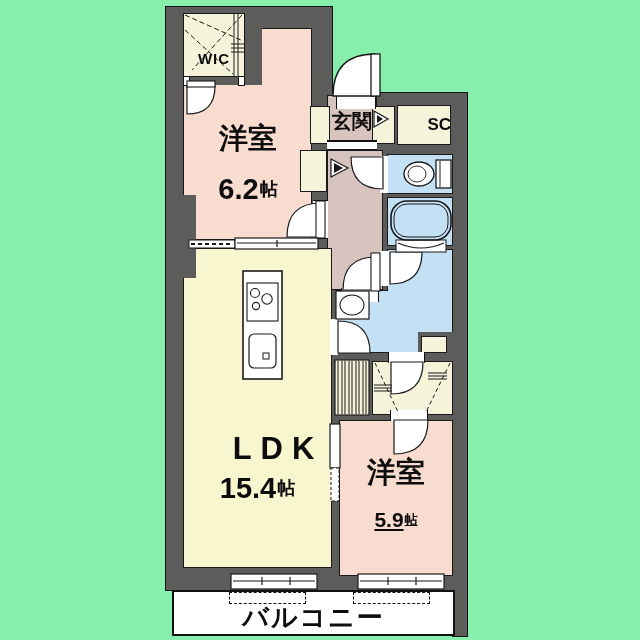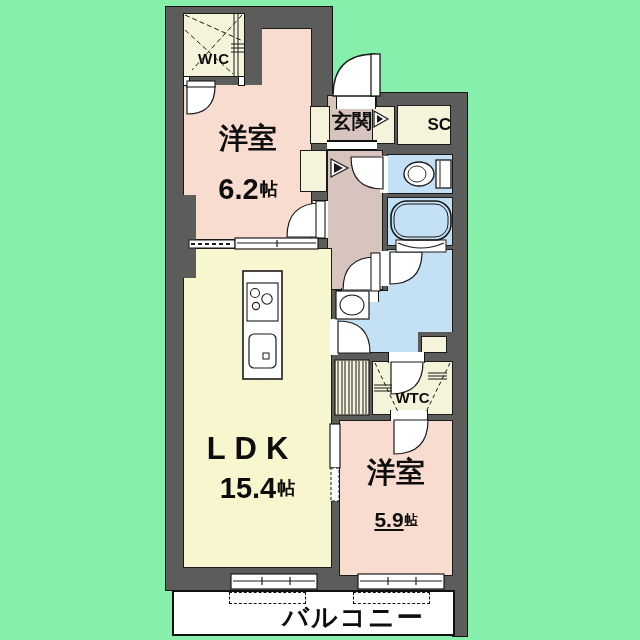--- a/index.html
+++ b/index.html
@@ -228,37 +228,34 @@
       <span class="unit">帖</span>
   </div>
 
   <div class="lbl" style="left:325px;top:108px;width:54px;height:26px;font-size:20px;">
     <span>玄関</span>
   </div>
   <div class="lbl" style="left:397px;top:113px;width:54px;height:24px;font-size:17px;justify-content:flex-end;">
     <span>SC</span>
   </div>
 
-  <div class="lbl" style="left:175px;top:430px;width:145px;height:38px;font-size:31px;letter-spacing:9px;text-indent:9px;">
+  <div class="lbl" style="left:201px;top:430px;width:145px;height:38px;font-size:31px;letter-spacing:9px;text-indent:9px;">
     <span>LDK</span>
   </div>
   <div class="lbl" style="left:185px;top:470px;width:145px;height:36px;font-size:29px;">
     <span class="num">15.4</span>
       <span class="unit">帖</span>
   </div>
 
-  <div class="lbl" style="left:372px;top:386px;width:81px;height:22px;font-size:15px;">
-    <span>WTC</span>
-  </div>
 
   <div class="lbl" style="left:339px;top:456px;width:114px;height:34px;font-size:29px;">
     <span>洋室</span>
   </div>
   <div class="lbl" style="left:339px;top:502px;width:114px;height:36px;font-size:21px;text-decoration:underline;">
     <span class="num">5.9</span>
       <span class="unit">帖</span>
   </div>
 
-  <div class="lbl" style="left:172px;top:601px;width:283px;height:32px;font-size:26px;letter-spacing:2px;padding-left:40px;">
+  <div class="lbl" style="left:172px;top:601px;width:283px;height:32px;font-size:26px;letter-spacing:2px;">
     <span>バルコニー</span>
   </div>
 
 </div>
 
 </body></html>

